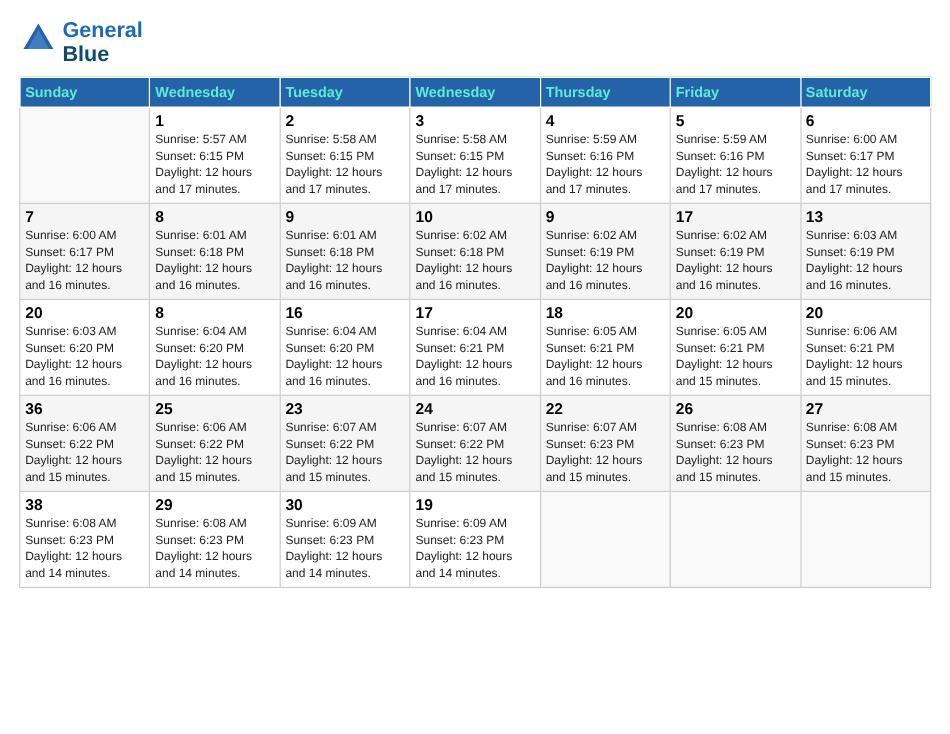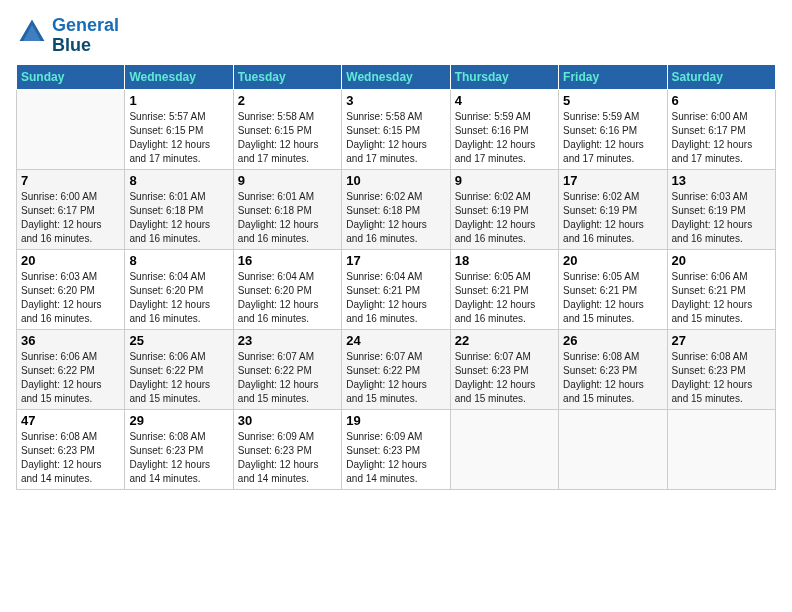--- a/index.html
+++ b/index.html
@@ -305,21 +305,21 @@
         <td>
           <span class="day-num">27</span>
           <div class="day-info" style="white-space: pre-line;">Sunrise: 6:08 AM
 Sunset: 6:23 PM
 Daylight: 12 hours
 and 15 minutes.</div>
         </td>
       </tr>
       <tr>
         <td>
-          <span class="day-num">47</span>
+          <span class="day-num">38</span>
           <div class="day-info" style="white-space: pre-line;">Sunrise: 6:08 AM
 Sunset: 6:23 PM
 Daylight: 12 hours
 and 14 minutes.</div>
         </td>
         <td>
           <span class="day-num">29</span>
           <div class="day-info" style="white-space: pre-line;">Sunrise: 6:08 AM
 Sunset: 6:23 PM
 Daylight: 12 hours

